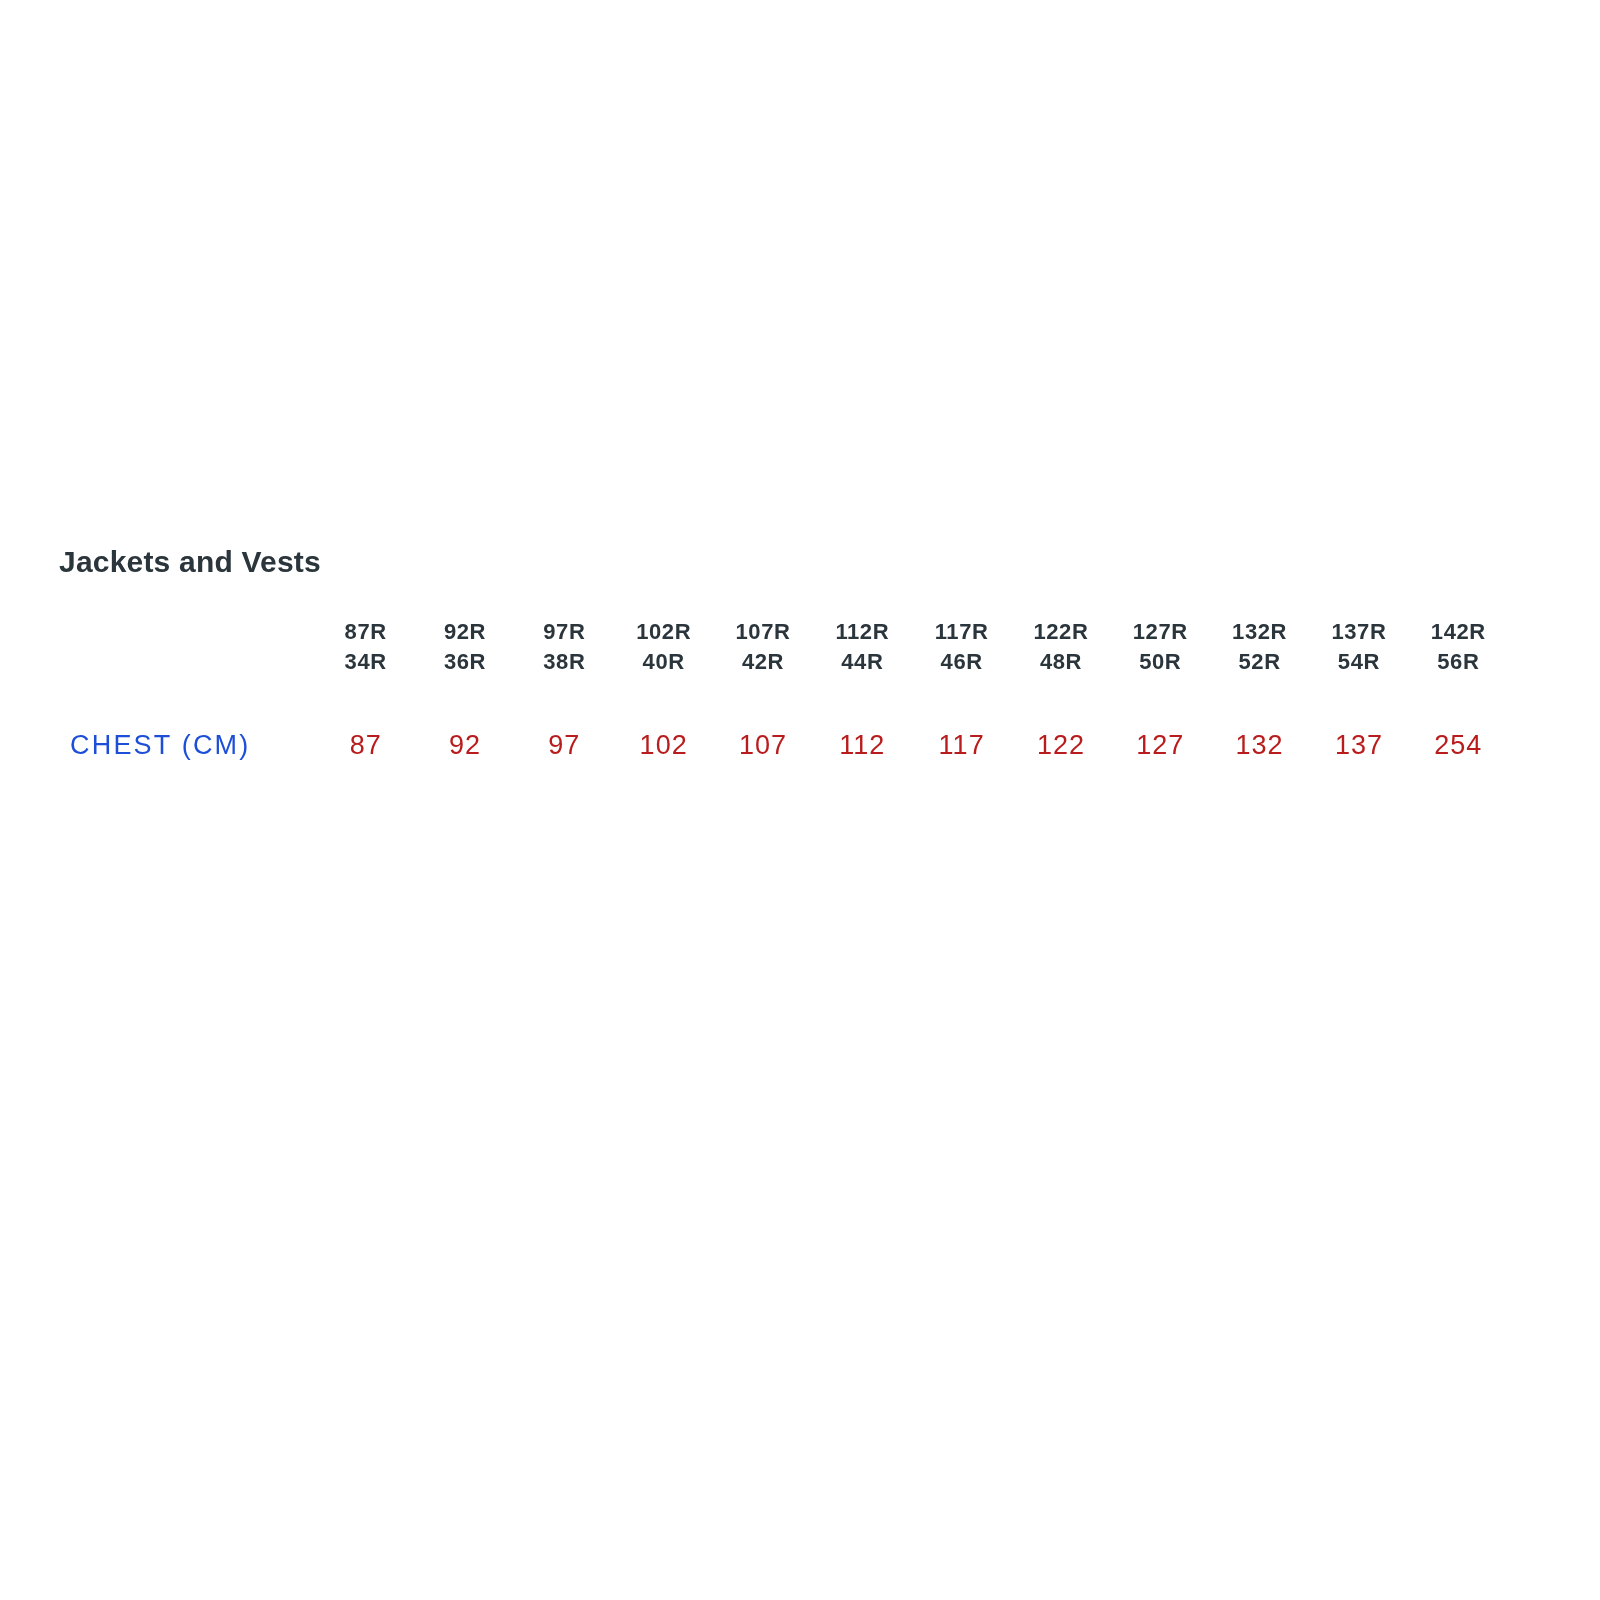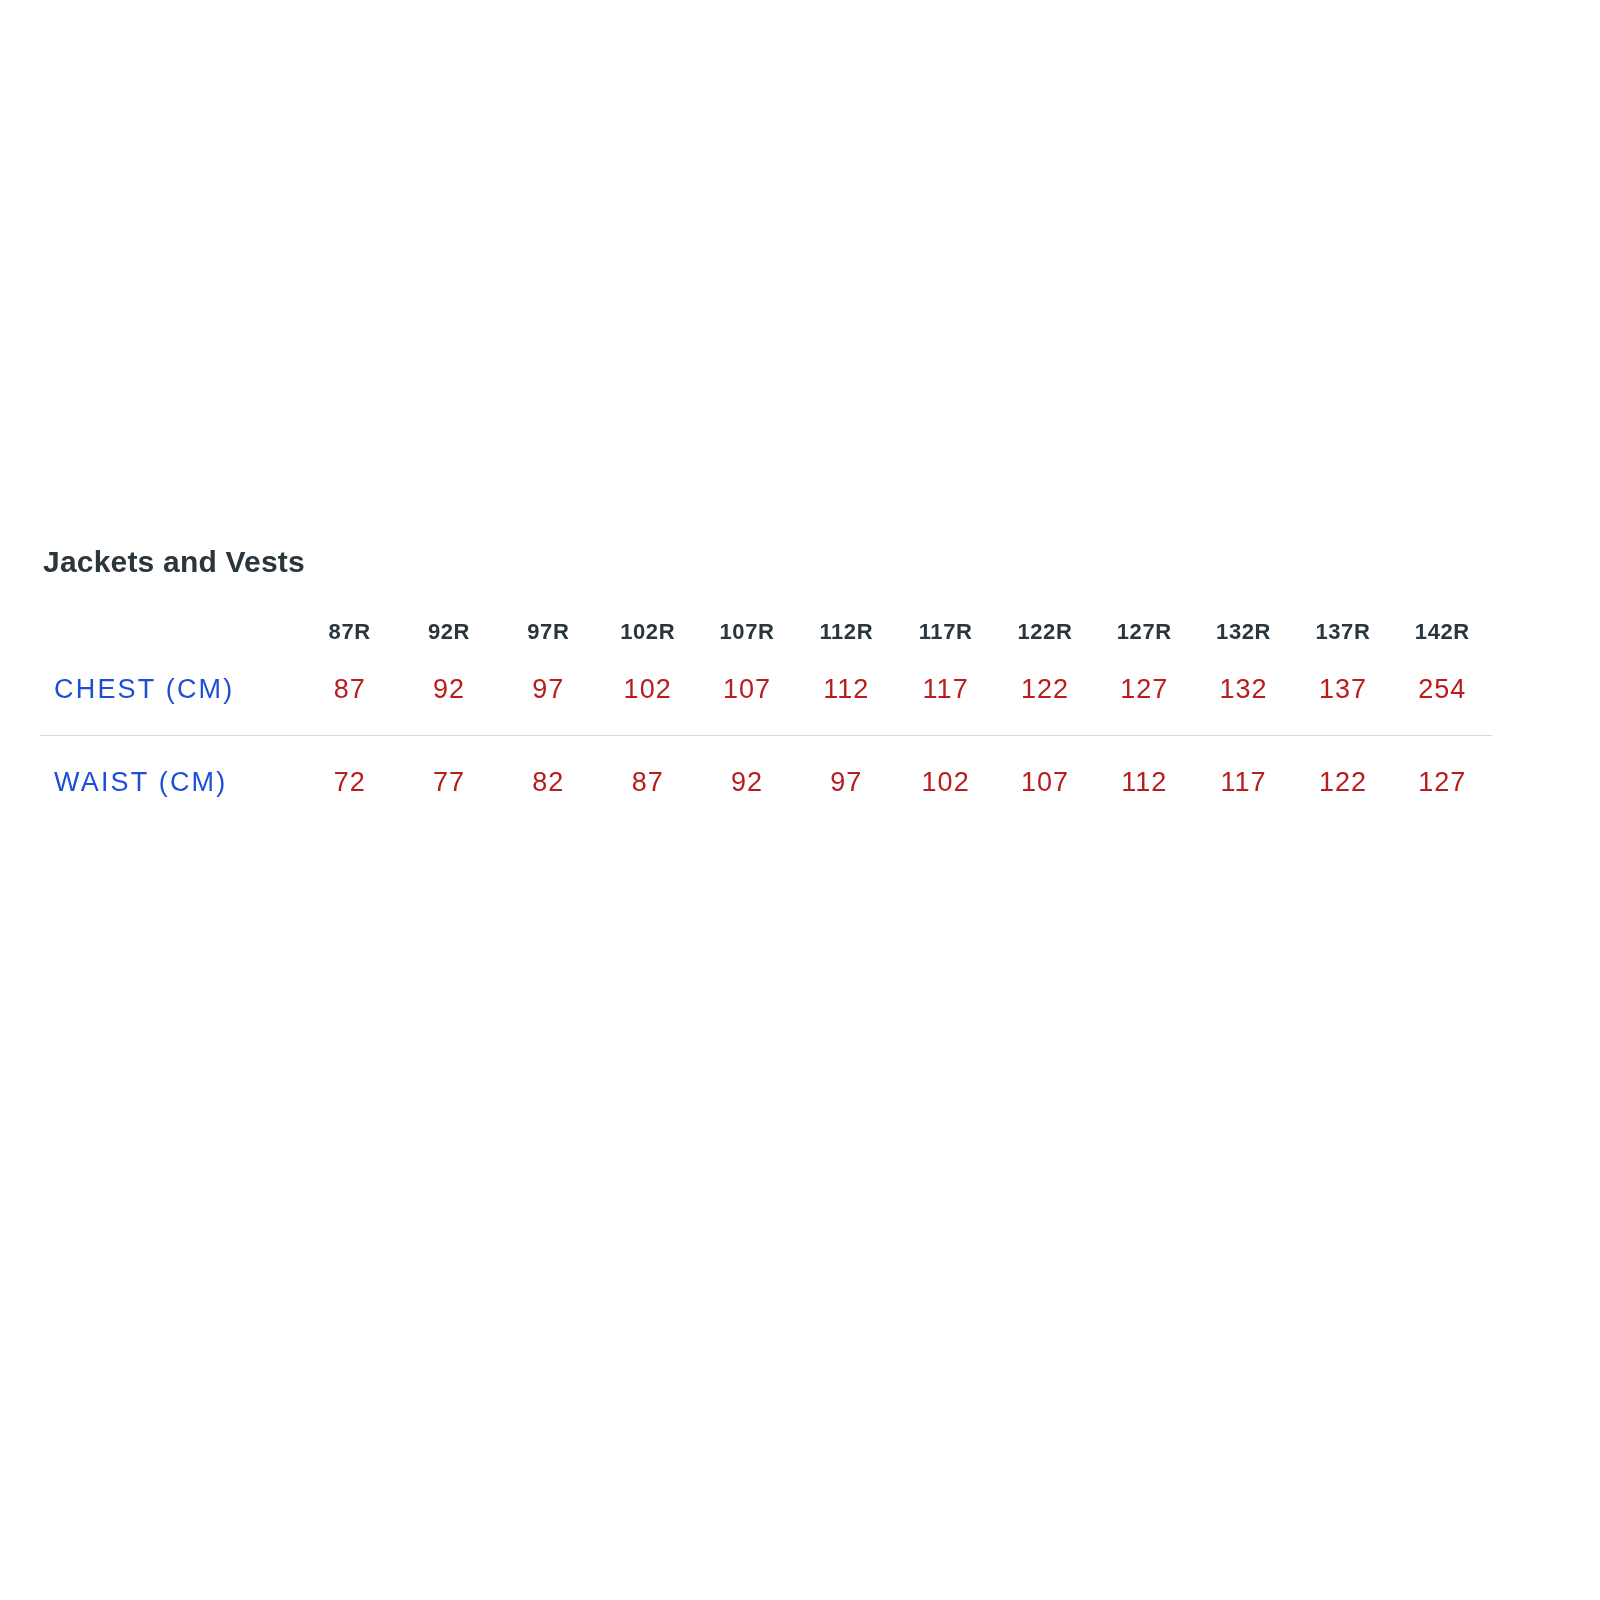--- a/index.html
+++ b/index.html
@@ -10,21 +10,21 @@
   body {
     width: 1600px;
     height: 1600px;
     font-family: "Liberation Sans", sans-serif;
     color: #2f3a42;
     position: relative;
     overflow: hidden;
   }
   .size-chart {
     position: absolute;
-    left: 40px;
+    left: 56px;
     top: 545px;
     width: 1480px;
   }
   .chart-title {
     font-size: 30px;
     font-weight: bold;
     color: #2b353c;
     letter-spacing: 0.2px;
     margin: 0 0 42px 0;
     padding-left: 3px;
@@ -109,48 +109,48 @@
         <th>102R</th>
         <th>107R</th>
         <th>112R</th>
         <th>117R</th>
         <th>122R</th>
         <th>127R</th>
         <th>132R</th>
         <th>137R</th>
         <th>142R</th>
       </tr>
+      <tr class="head-row second">
+        <th class="corner"></th>
+        <th>34R</th>
+        <th>36R</th>
+        <th>38R</th>
+        <th>40R</th>
+        <th>42R</th>
+        <th>44R</th>
+        <th>46R</th>
+        <th>48R</th>
+        <th>50R</th>
+        <th>52R</th>
+        <th>54R</th>
+        <th>56R</th>
+      </tr>
     </thead>
     <tbody>
       <tr>
         <td class="row-label">CHEST (CM)</td>
         <td>87</td>
         <td>92</td>
         <td>97</td>
         <td>102</td>
         <td>107</td>
         <td>112</td>
         <td>117</td>
         <td>122</td>
         <td>127</td>
         <td>132</td>
         <td>137</td>
         <td>254</td>
       </tr>
-      <tr class="bordered">
-        <td class="row-label">WAIST (CM)</td>
-        <td>72</td>
-        <td>77</td>
-        <td>82</td>
-        <td>87</td>
-        <td>92</td>
-        <td>97</td>
-        <td>102</td>
-        <td>107</td>
-        <td>112</td>
-        <td>117</td>
-        <td>122</td>
-        <td>127</td>
-      </tr>
     </tbody>
   </table>
 
 </div>
 
 </body></html>

